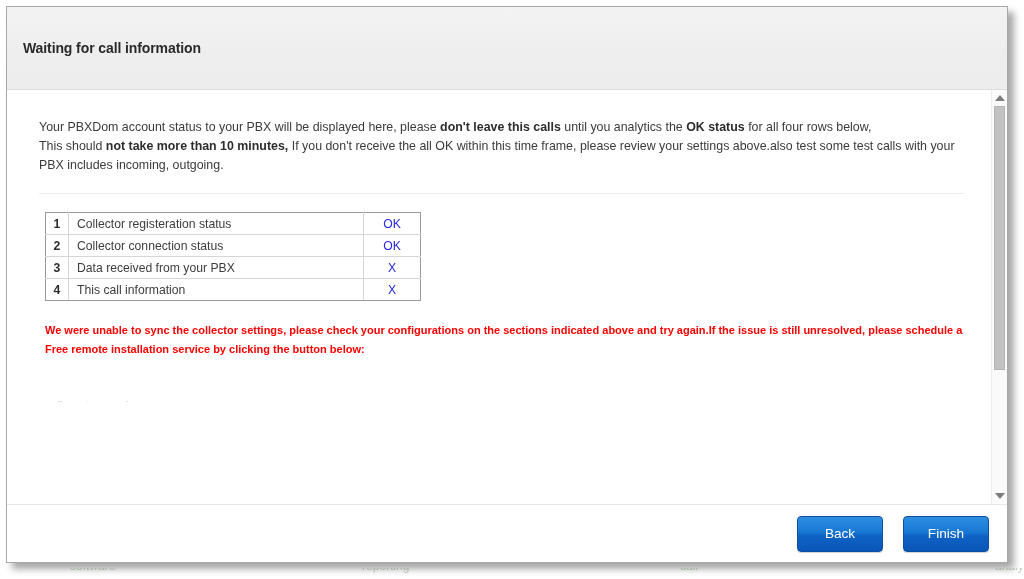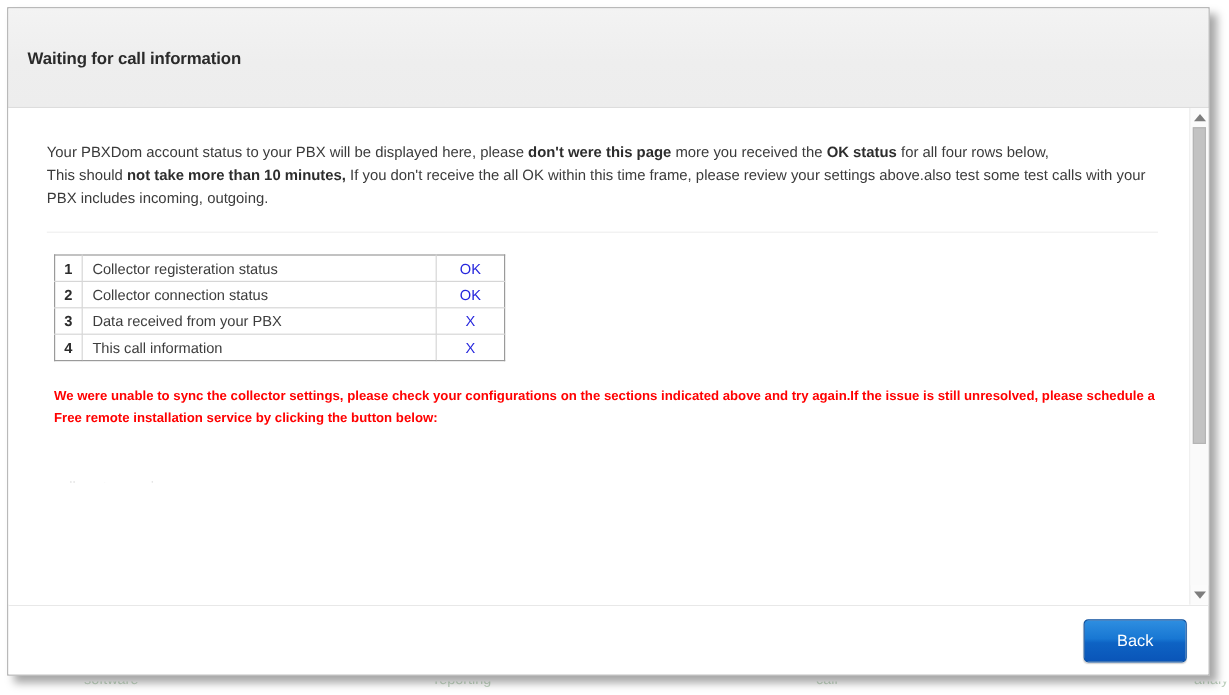--- a/index.html
+++ b/index.html
@@ -277,21 +277,21 @@
     <div id="modal-title">Waiting for call information</div>
   </div>
 
   <div id="modal-body">
 
     <div id="scroll-viewport">
       <div id="scroll-content">
 
         
         <p class="intro-text">
-          <span>Your PBXDom account status to your PBX will be displayed here, please </span><b>don't were this page</b><span> more you received the </span><b>OK status</b><span> for all four rows below,</span><br>
+          <span>Your PBXDom account status to your PBX will be displayed here, please </span><b>don't leave this calls</b><span> until you analytics the </span><b>OK status</b><span> for all four rows below,</span><br>
           <span>This should </span><b>not take more than 10 minutes,</b><span> If you don't receive the all OK within this time frame, please review your settings above.also test some test calls with your</span><br>
           <span>PBX includes incoming, outgoing.</span>
         </p>
 
         <hr class="hr-light">
 
         
 
         
         <table id="status-table">
@@ -341,20 +341,21 @@
       </div>
       <div class="sb-arrow down">
         <i></i>
       </div>
     </div>
 
   </div>
 
   <div id="modal-footer">
     <div class="footer-btn">Back</div>
+    <div class="footer-btn">Finish</div>
   </div>
 
 </div>
 
 <div id="backdrop-fragments">
   <span class="frag" style="left:70px">software</span>
   <span class="frag" style="left:362px">reporting</span>
   <span class="frag" style="left:680px">call</span>
   <span class="frag" style="left:995px">analytics</span>
 </div>

